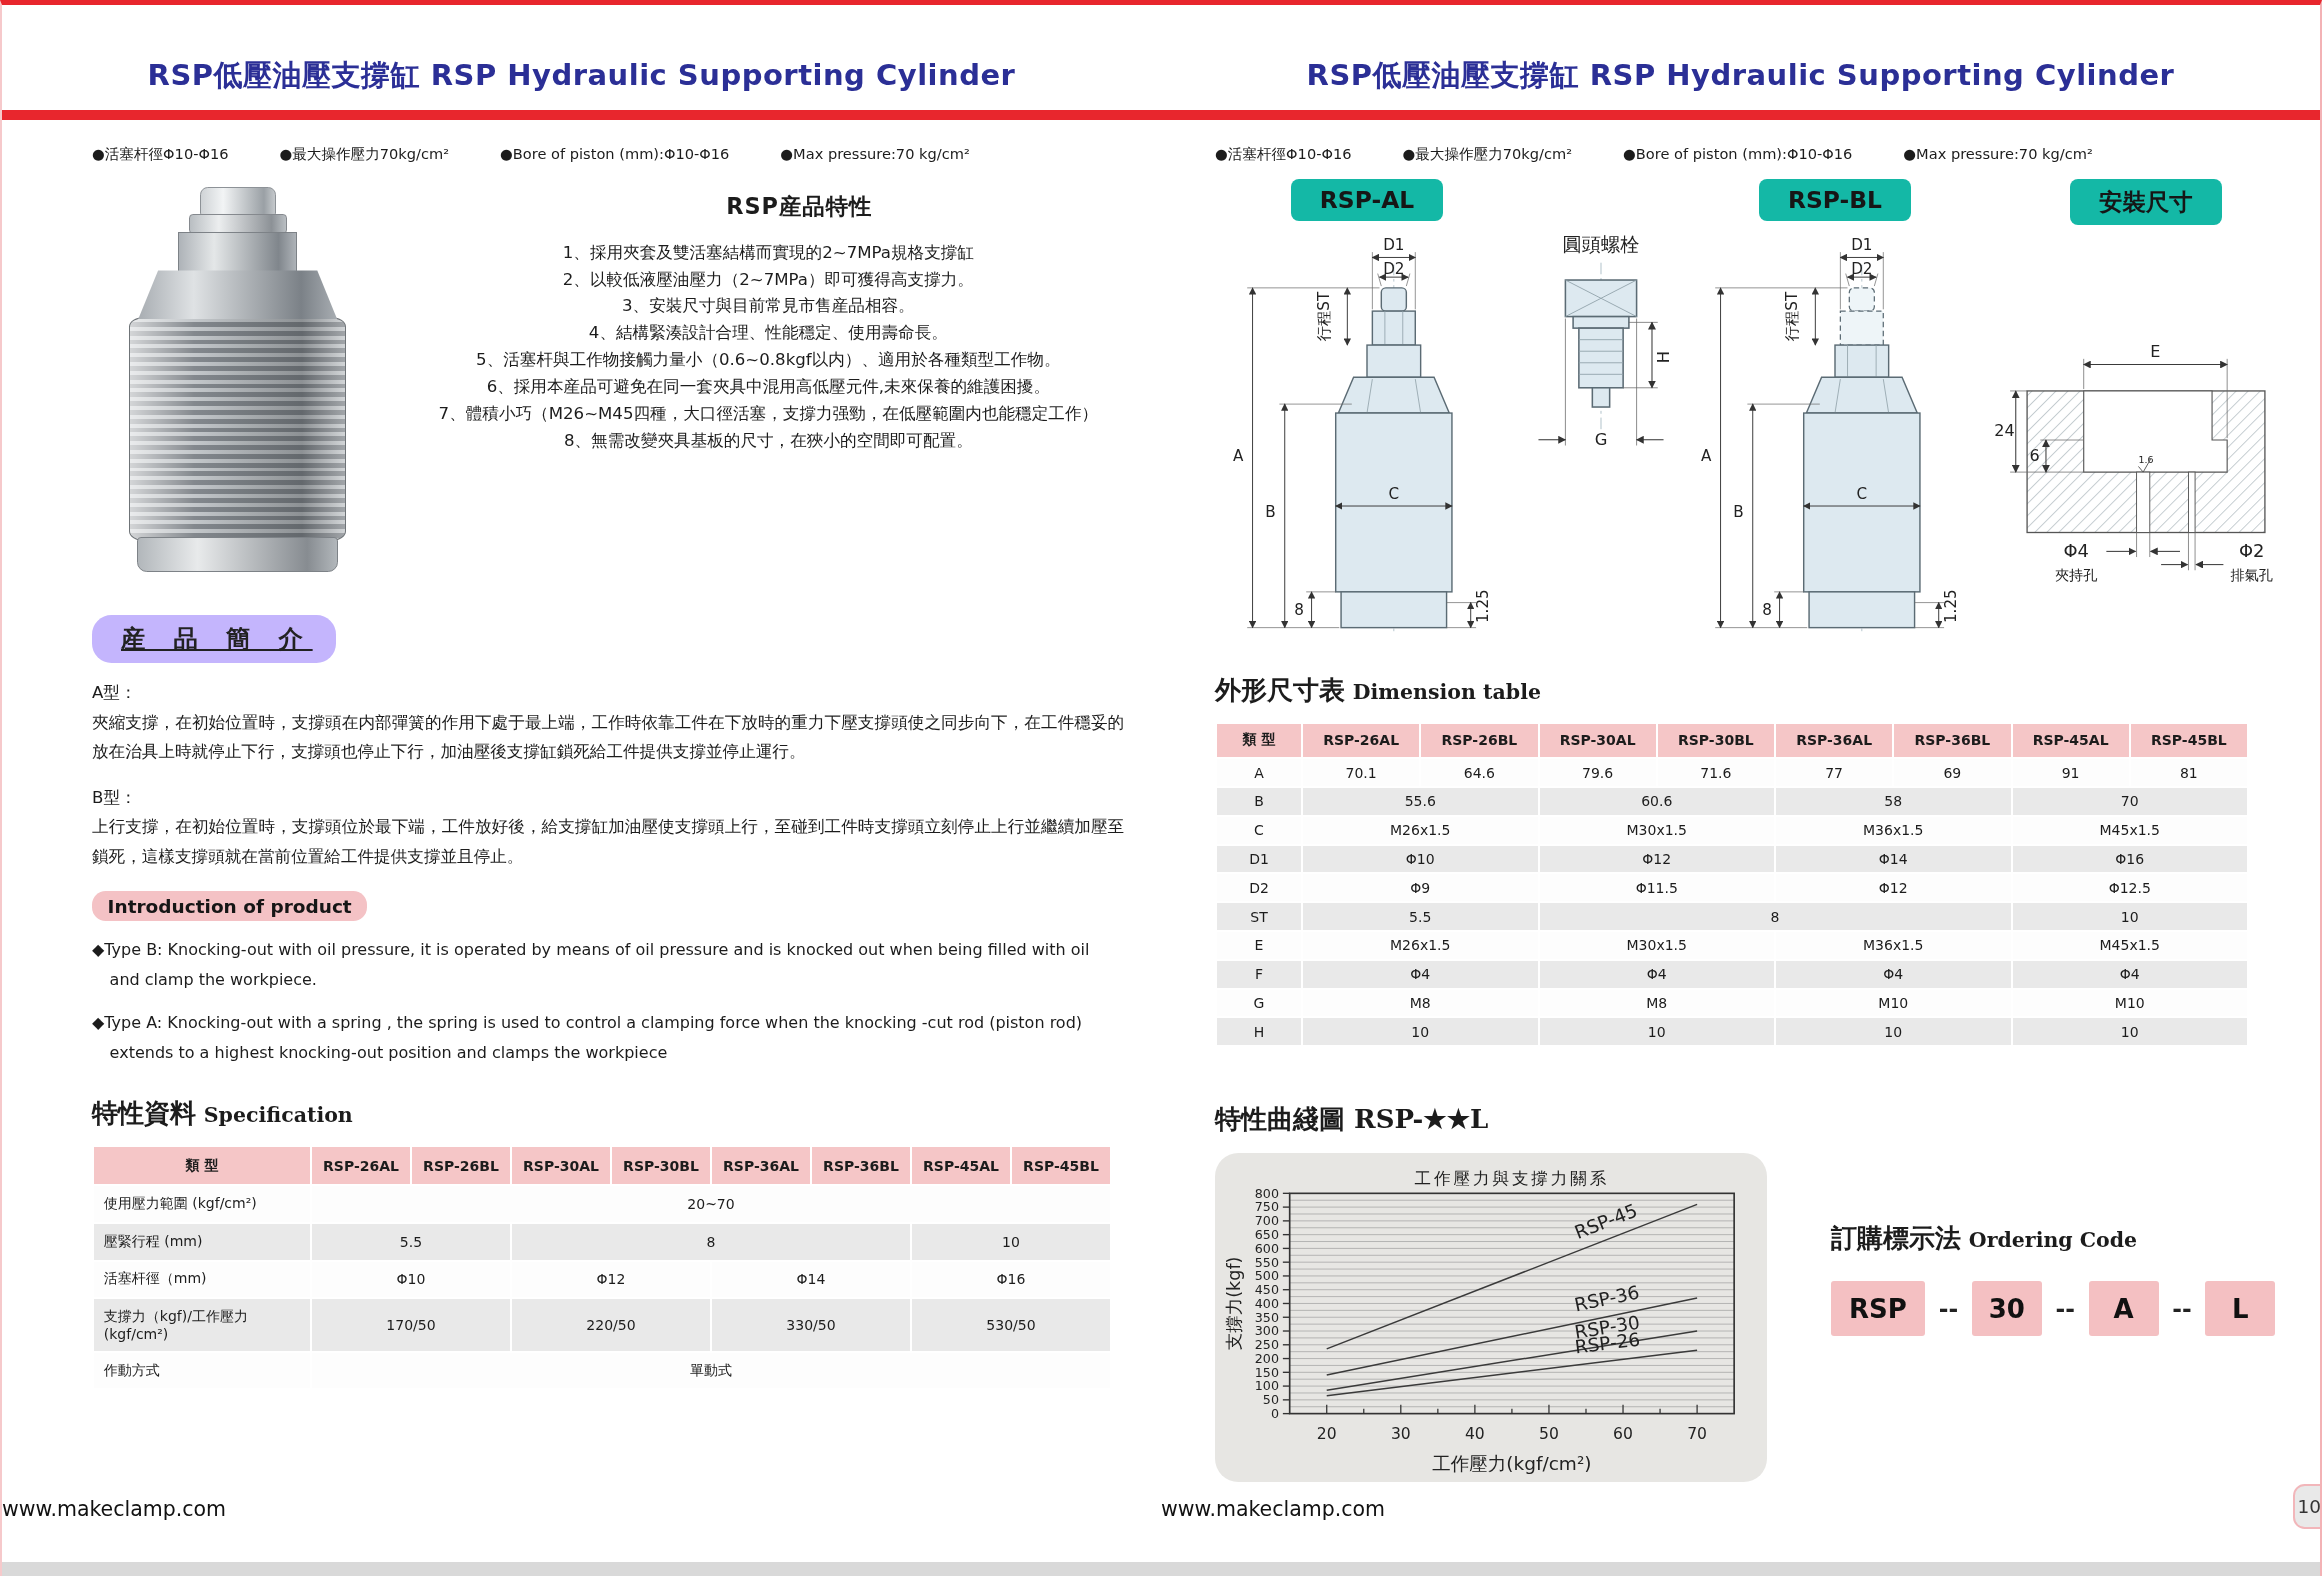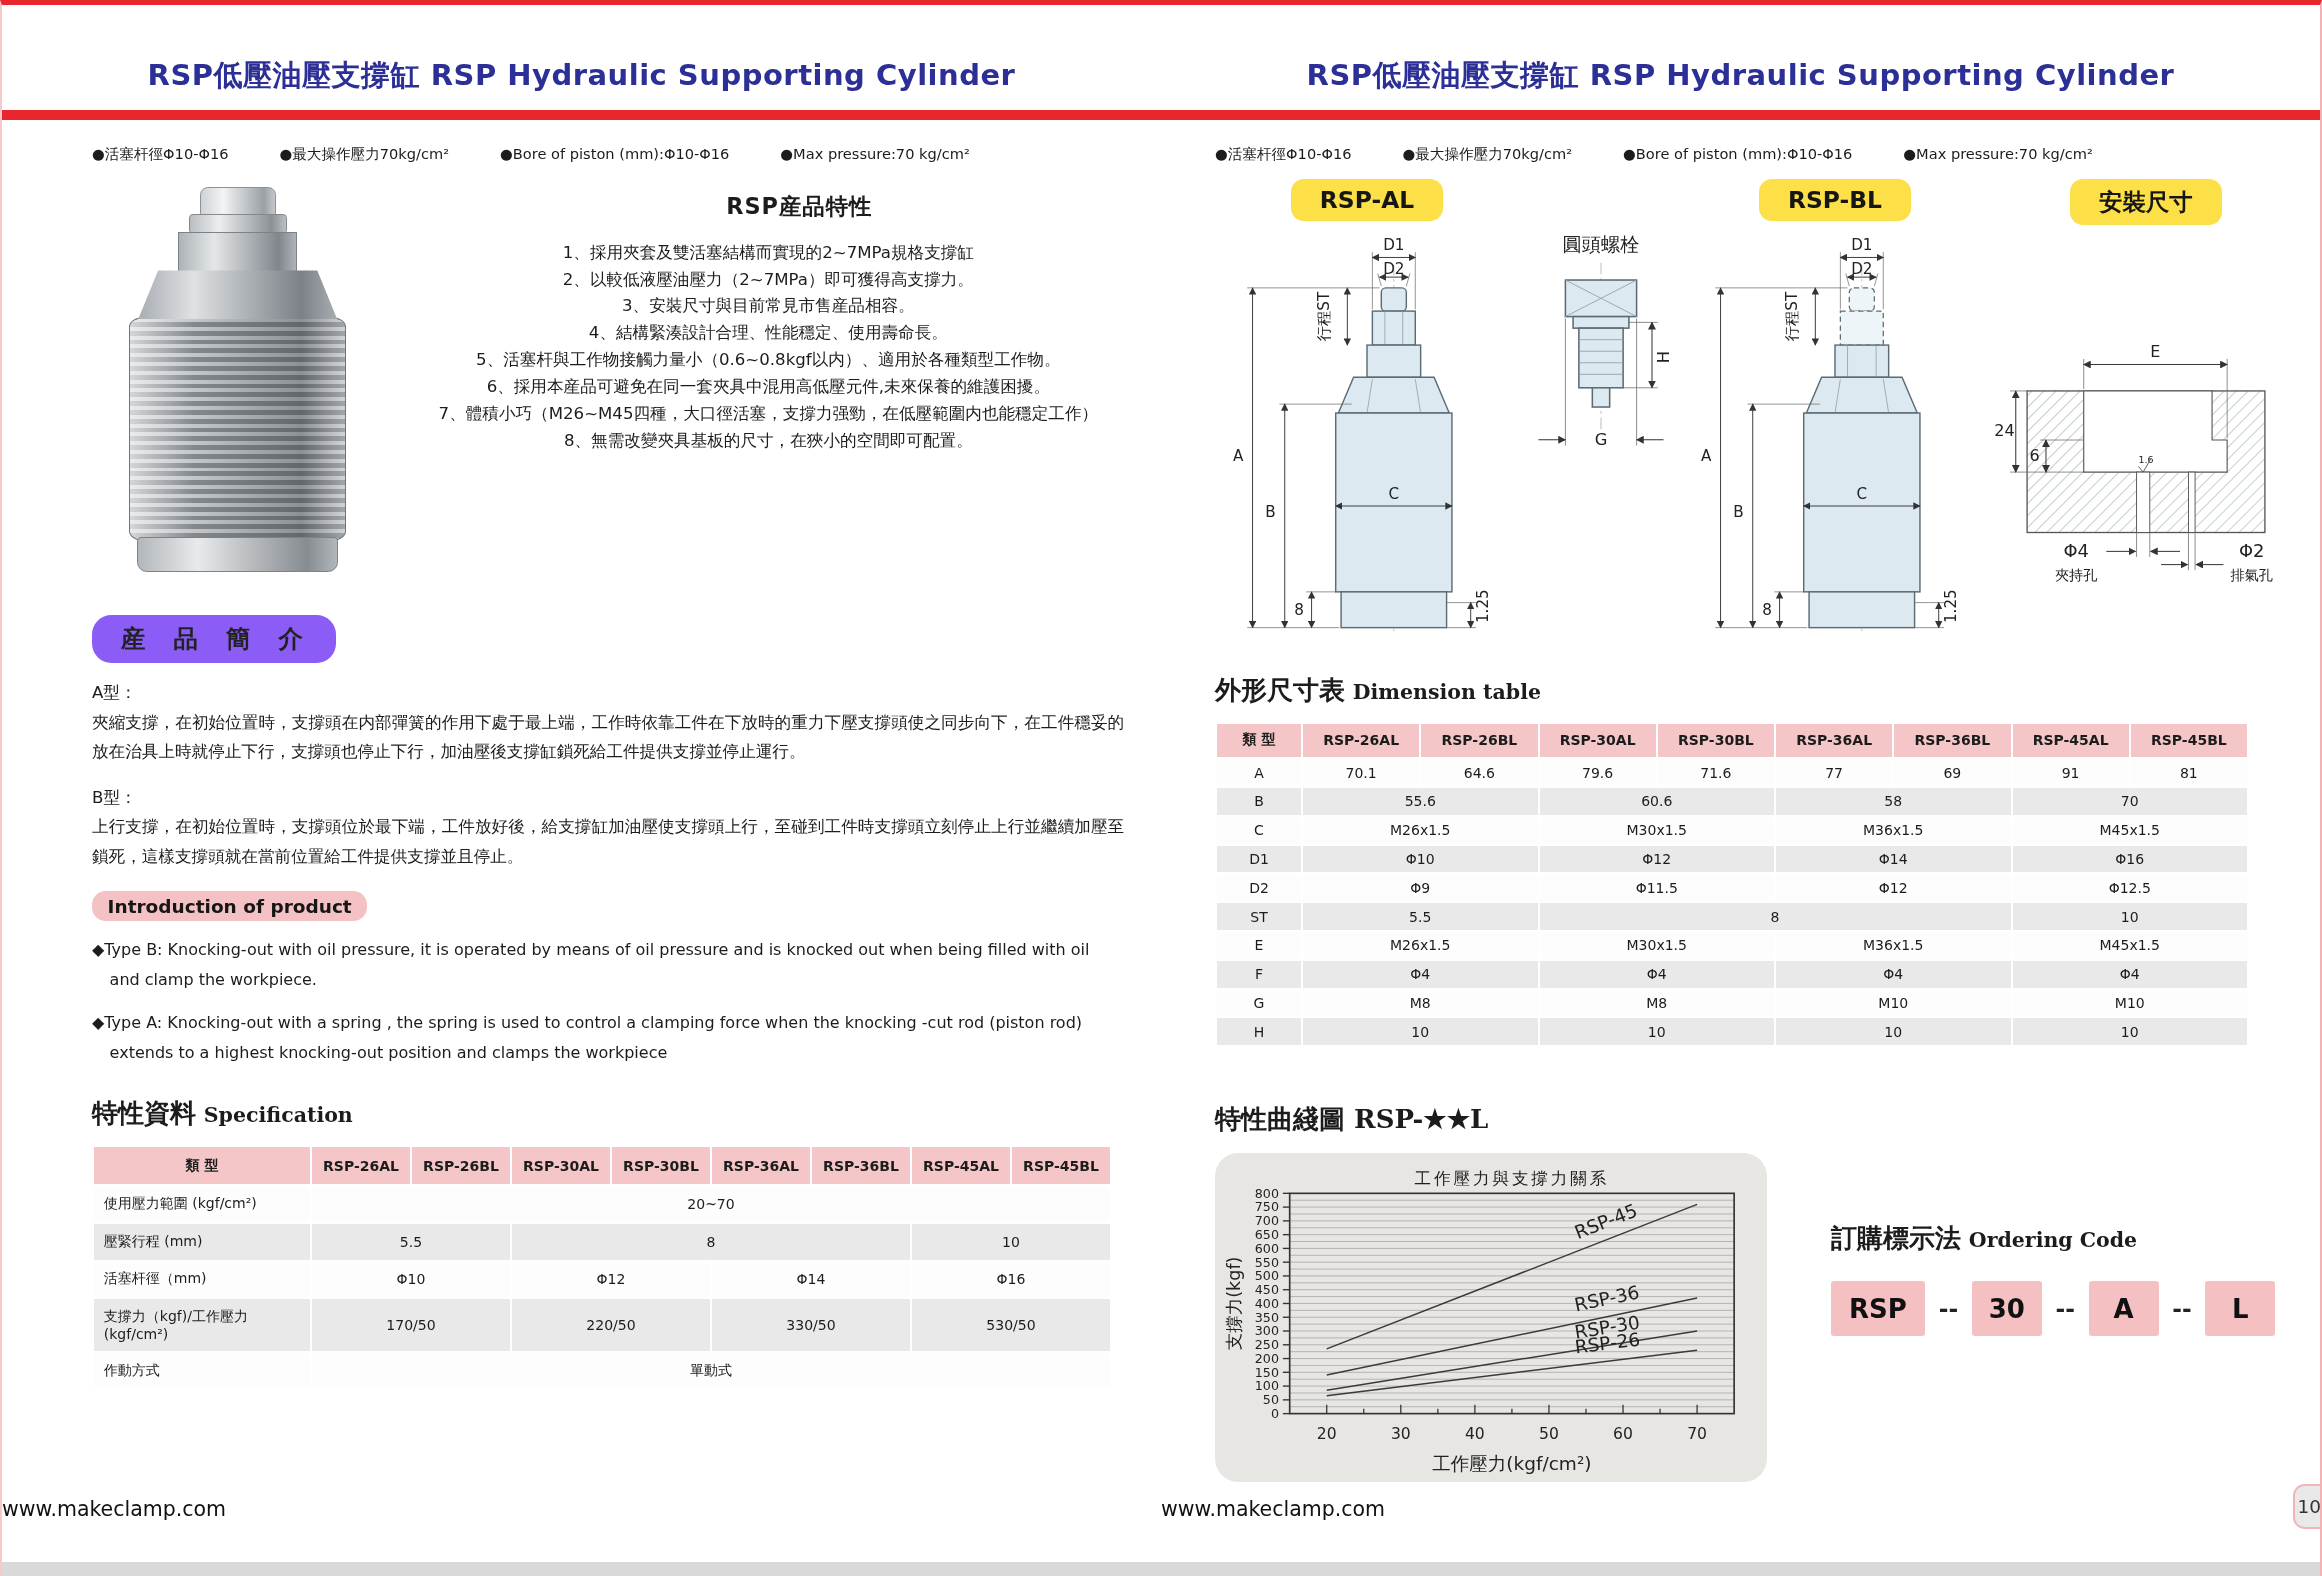--- a/index.html
+++ b/index.html
@@ -25,22 +25,22 @@
   .cap-ring{width:98px;height:23.4px;border-radius:3.9px;background:linear-gradient(90deg,#b9bec2,#eceeef 30%,#8c9196 85%,#babfc3);border:1px solid #85898e;margin-top:-2px;}
   .neck{width:119px;height:47px;background:linear-gradient(90deg,#aeb3b8,#e4e7e8 30%,#80868c 85%,#aeb3b8);border:1px solid #7d8287;margin-top:-2px;}
   .hexc{width:199px;height:57px;clip-path:polygon(10% 0,90% 0,100% 100%,0 100%);background:linear-gradient(90deg,#a8adb2,#dfe2e4 28%,#7b8187 82%,#a8adb2);margin-top:-2px;}
   .threads{width:217px;height:261px;border-radius:15.6px/9.8px;border:1px solid #6f7478;margin-top:-2px;
     background:linear-gradient(90deg,rgba(255,255,255,.65),rgba(255,255,255,0) 30%,rgba(40,44,48,.35) 80%,rgba(255,255,255,.25)),
     repeating-linear-gradient(180deg,#c3c7ca 0 3.9px,#83888d 3.9px 8.8px);}
   .pbase{width:201px;height:41px;border-radius:3.9px 3.9px 9.8px 9.8px;background:linear-gradient(90deg,#b2b7bb,#e8eaeb 30%,#878c91 85%,#b2b7bb);border:1px solid #7d8287;margin-top:-3.9px;}
   .features{margin-left:33px;flex:1;text-align:center;}
   .features-title{font-weight:bold;font-size:22.4px;margin:3.9px 0 17.6px 62px;letter-spacing:1px;}
   .features-list .li{display:block;font-size:16.6px;line-height:1.62;padding-left:2.3em;text-indent:-2.3em;}
-  .badge-zh{display:inline-block;background:#8b5cf6;color:#222;font-weight:bold;font-size:24.4px;letter-spacing:9.8px;
-    padding:7.8px 23.4px 7.8px 29px;border-radius:19.5px;margin-top:43px;}
+  .badge-zh{display:inline-block;background:#c4b5fd;color:#222;font-weight:bold;font-size:24.4px;letter-spacing:9.8px;
+    padding:7.8px 23.4px 7.8px 29px;border-radius:19.5px;margin-top:43px;text-decoration:underline;}
   .typerow{display:flex;margin-top:15.6px;font-size:16.6px;line-height:1.78;flex-direction:column;}
   .typerow .typelabel{flex:none;width:60px;}
   .typerow .typetext{flex:1;text-align:justify;padding-right:7.8px;}
   .badge-en{display:inline-block;background:#f4c2c5;color:#161616;font-weight:bold;font-size:18.5px;
     padding:4.9px 15.6px;border-radius:13.7px;margin-top:19.5px;}
   .en-para{font-size:16px;line-height:1.85;margin-top:13.7px;padding-left:1.1em;text-indent:-1.1em;padding-right:29px;}
   .sec-head{margin-top:29px;}
   .sec-head .zh{font-family:"DejaVu Serif","Liberation Serif",serif;font-weight:bold;font-size:26px;}
   .sec-head .en{font-family:"DejaVu Serif","Liberation Serif",serif;font-weight:bold;font-size:20.5px;margin-left:7.8px;}
   table.ptable{border-collapse:collapse;table-layout:fixed;width:1020px;margin-top:13.7px;font-size:14px;}
@@ -50,21 +50,21 @@
   table.ptable tbody tr:nth-child(odd) td{background:#fdfdfd;}
   table.spec th.lab,table.spec td.lab{width:218px;}
   table.spec td.lab{text-align:left;padding-left:9.8px;}
   table.dim{width:1034px;font-size:14px;}
   table.dim th{padding:7.8px 1px;}
   table.dim td{padding:5.4px 1px;}
   table.dim th.lab,table.dim td.lab{width:86px;}
   
   .diagrams{display:flex;margin-top:15.6px;align-items:flex-start;}
   .dcol{display:flex;flex-direction:column;align-items:center;}
-  .plabel{background:#fde047;color:#161616;font-weight:bold;font-size:23.4px;padding:6.8px 29px;border-radius:13px;white-space:nowrap;}
+  .plabel{background:#14b8a6;color:#161616;font-weight:bold;font-size:23.4px;padding:6.8px 29px;border-radius:8px;white-space:nowrap;}
   .dcol svg text{font-family:"DejaVu Sans",sans-serif;fill:#222;}
   .shape{fill:#dde9f0;stroke:#5b6b74;stroke-width:1.6;}
   .dashshape{fill:#eef5f8;stroke:#5b6b74;stroke-width:1.4;stroke-dasharray:6 4;}
   .dim{stroke:#3a3a3a;stroke-width:1.1;}
   .ext{stroke:#6a6a6a;stroke-width:.8;}
   .facet{stroke:#8fa0a8;stroke-width:.9;fill:none;}
   .cl{stroke:#9ab0ba;stroke-width:.8;stroke-dasharray:12 4 3 4;}
   .dimt{font-size:17px;}
   
   .chart-row{display:flex;align-items:flex-start;}

